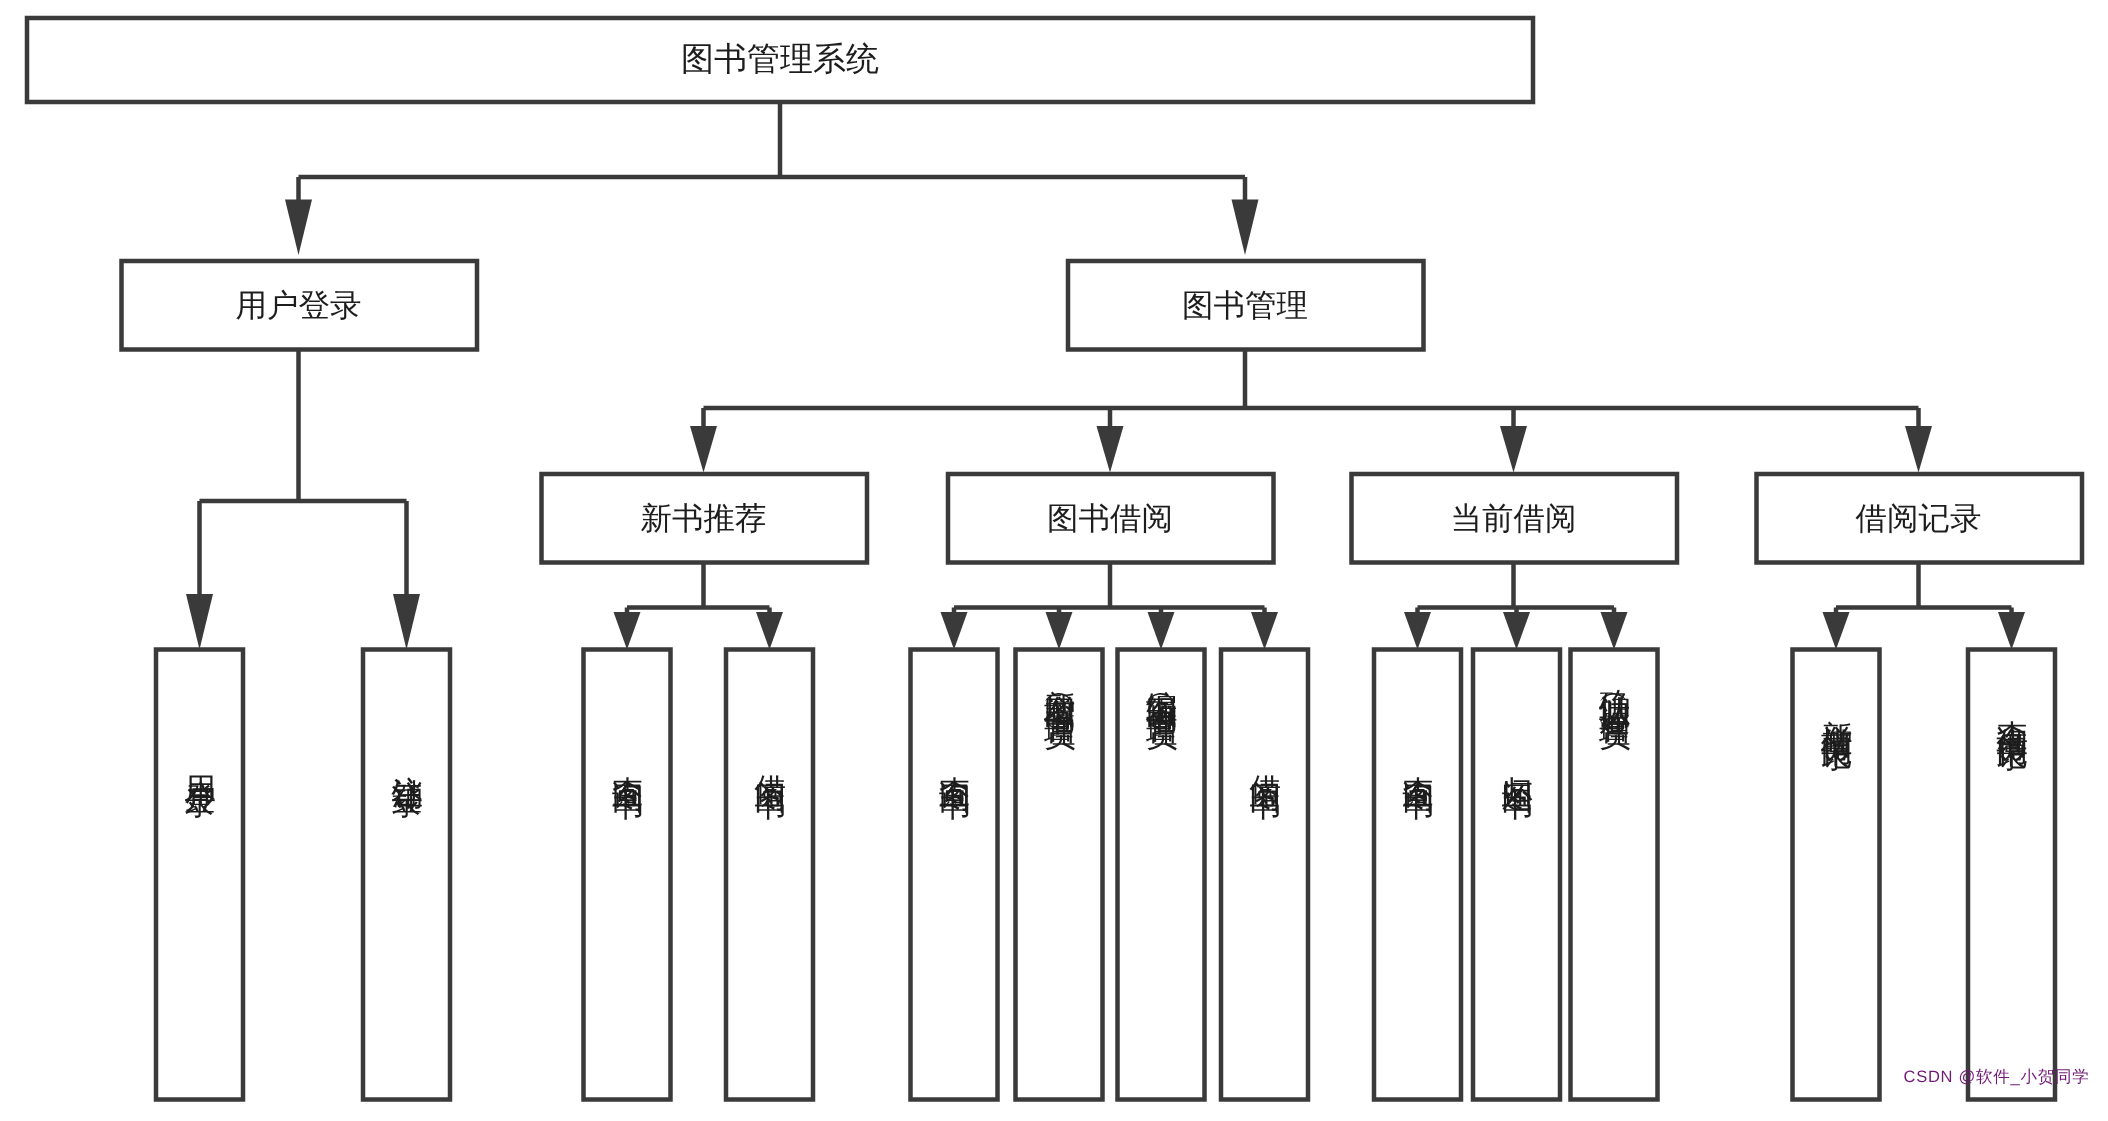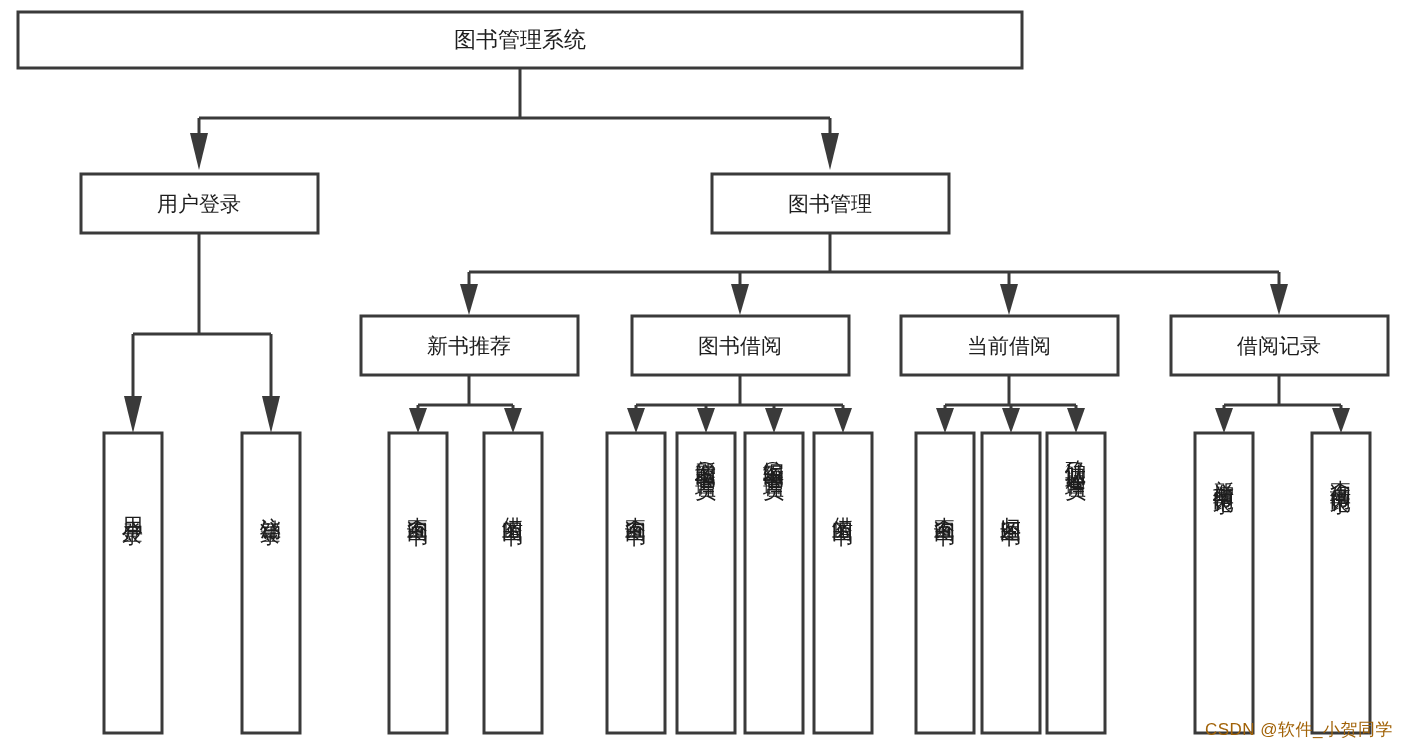--- a/index.html
+++ b/index.html
@@ -64,24 +64,24 @@
     font-family: "Liberation Sans", "DejaVu Sans", sans-serif;
     font-size: 21px;
     line-height: 1;
     color: #1d1d1d;
     letter-spacing: 3px;
     white-space: nowrap;
   }
   .watermark {
     position: absolute;
     right: 12px;
-    bottom: 6px;
-    font-family: "Liberation Sans", "DejaVu Sans", sans-serif;
-    font-size: 17px;
-    color: #a16207;
+    bottom: 22px;
+    font-family: "Liberation Sans", "DejaVu Sans", sans-serif;
+    font-size: 11px;
+    color: #701a75;
     letter-spacing: 0.5px;
     white-space: nowrap;
   }
 </style>
 </head>
 <body>
 
 <div id="diagram-root">
 
   <svg class="diagram-canvas" viewBox="0 0 1405 747">

